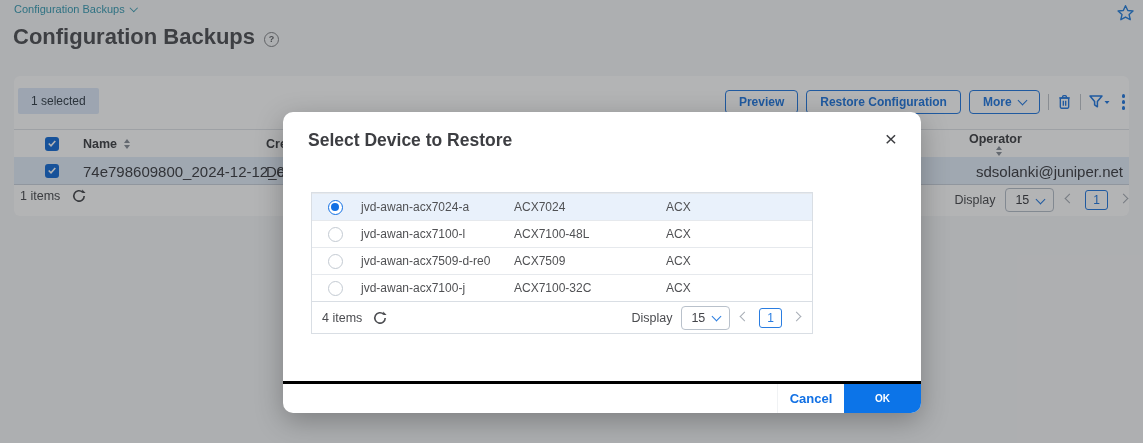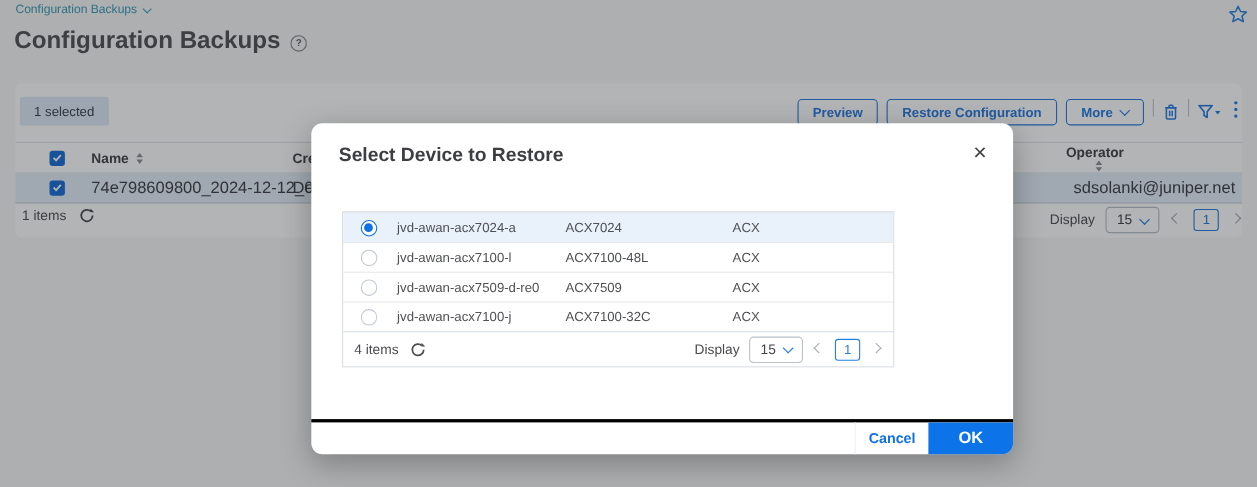--- a/index.html
+++ b/index.html
@@ -11,21 +11,21 @@
   .breadcrumb{left:14px;top:3px;font-size:11px;color:#3f9fb6;display:flex;align-items:center;gap:6px;cursor:pointer;}
   .chev{display:inline-block;width:6px;height:6px;border-right:1.6px solid currentColor;border-bottom:1.6px solid currentColor;transform:rotate(45deg);margin-top:-3px;}
   .chev.sm{width:4.5px;height:4.5px;}
   .page-title{left:13px;top:24px;font-size:22px;font-weight:bold;color:#55565a;display:flex;align-items:center;gap:9px;}
   .help{width:13px;height:13px;border:1px solid #87898d;border-radius:50%;font-size:9px;font-weight:bold;color:#6a6c70;display:flex;align-items:center;justify-content:center;margin-top:4px;}
   .star{left:1116px;top:4px;cursor:pointer;}
 
   
   .card{left:14px;top:76px;width:1115px;height:140px;background:#ffffff;border-radius:6px;}
   .badge{left:18px;top:88px;background:#dfeafa;color:#3c4650;font-size:12px;padding:6px 13px;border-radius:2px;}
-  .tools{top:90px;right:14px;display:flex;gap:8px;color:#2a7de1;}
+  .tools{top:90px;right:14px;display:flex;align-items:center;gap:8px;color:#2a7de1;}
   .btn{border:1.5px solid #2a7de1;color:#2a7de1;background:#fff;font-size:12px;font-weight:bold;
        padding:4px 13px;border-radius:4px;display:flex;align-items:center;gap:7px;cursor:pointer;font-family:inherit;}
   .vsep{width:1px;height:16px;background:#c3c7cc;}
   .iconbtn{display:flex;align-items:center;cursor:pointer;}
   .kebab{display:flex;flex-direction:column;gap:2.5px;padding:2px 4px;}
   .kebab i{width:3.4px;height:3.4px;border-radius:50%;background:#2a7de1;}
 
   
   .thead{left:14px;top:129px;width:1115px;height:27px;background:#fff;border-top:1px solid #e1e4e8;border-bottom:1px solid #d7dbe0;font-size:12.5px;font-weight:bold;color:#46474b;}
   .trow{left:14px;top:157px;width:1115px;height:27px;background:#e4eefa;border-bottom:1px solid #ccd4de;font-size:15px;color:#44454a;}
@@ -59,21 +59,21 @@
   .m-row .rc.first{padding-left:3px;}
   .radioc{display:flex;justify-content:center;}
   .radio{width:13px;height:13px;border:1.5px solid #c3cad2;border-radius:50%;background:#fff;position:relative;}
   .radio.sel{border-color:#1170e4;}
   .radio.sel::after{content:"";position:absolute;inset:2.5px;background:#1170e4;border-radius:50%;}
   .m-tfoot{border-top:1px solid #d9dee4;height:31px;display:flex;align-items:center;justify-content:space-between;padding:0 10px;font-size:12.5px;color:#4b4c50;}
   .m-tfoot .left{display:flex;align-items:center;gap:11px;}
   .m-tfoot .right{display:flex;align-items:center;gap:9px;}
   .m-footer{left:0;right:0;bottom:0;height:29px;border-top:3px solid #000000;display:flex;justify-content:flex-end;align-items:stretch;}
   .cancel{display:flex;align-items:center;justify-content:center;width:66px;color:#1170e4;font-size:13px;font-weight:bold;cursor:pointer;border-left:1px solid #f0f2f4;}
-  .ok{width:77px;background:#0c74e8;color:#fff;font-size:15px;font-weight:bold;display:flex;align-items:center;justify-content:center;border-bottom-right-radius:10px;cursor:pointer;}
+  .ok{width:77px;background:#0c74e8;color:#fff;font-size:10px;font-weight:bold;display:flex;align-items:center;justify-content:center;border-bottom-right-radius:10px;cursor:pointer;}
 </style>
 </head>
 <body>
 
 <div id="page">
 
   <div class="abs breadcrumb">
     <span>Configuration Backups</span>
     <span class="chev sm"></span>
   </div>

